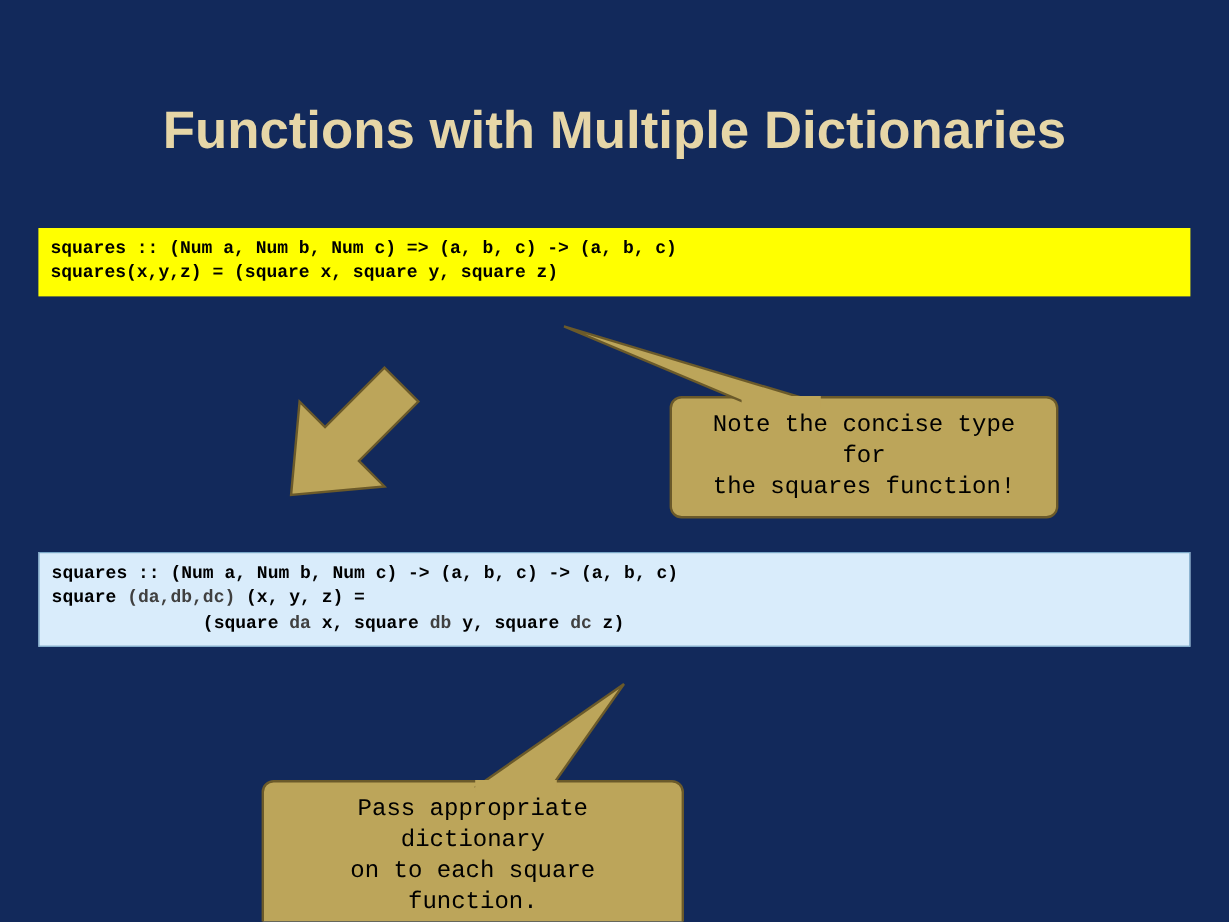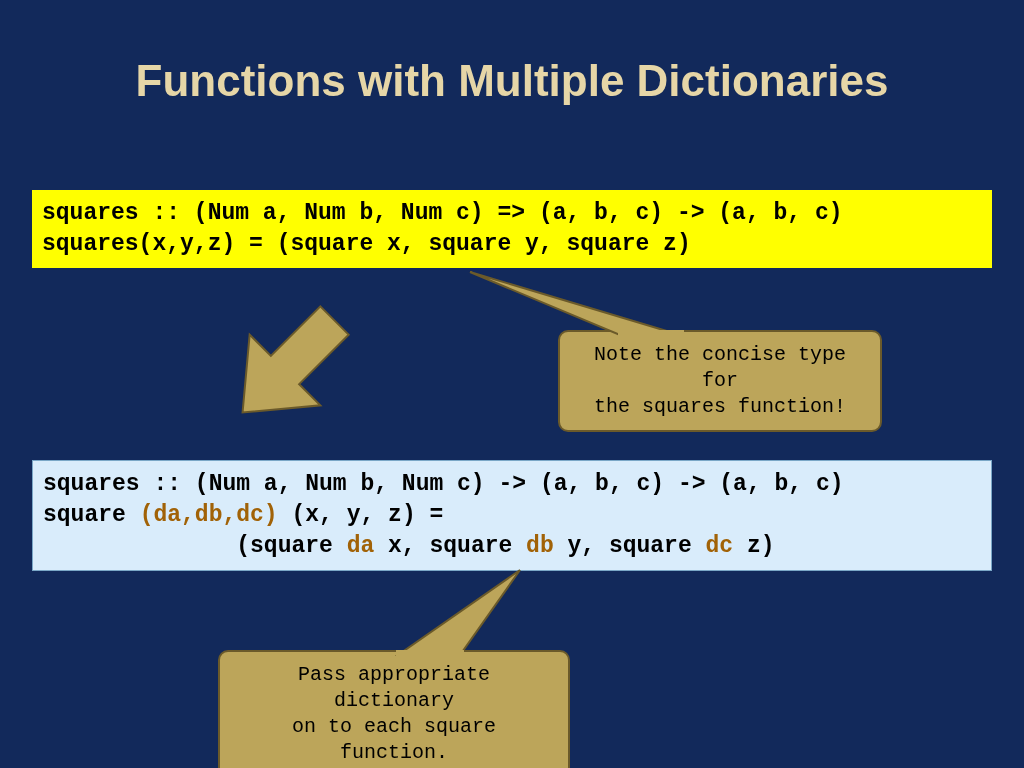--- a/index.html
+++ b/index.html
@@ -7,44 +7,44 @@
   body {
     background: #12295b;
     font-family: "Comic Sans MS", "Chalkboard SE", cursive, sans-serif;
     position: relative;
   }
   .title {
     color: #e6d6a7;
     font-size: 44px;
     font-weight: bold;
     text-align: center;
-    padding-top: 56px;
+    padding-top: 84px;
   }
   .codebox {
     position: absolute;
     left: 32px;
     width: 960px;
     font-family: "Courier New", monospace;
-    font-size: 23px;
+    font-size: 15px;
     font-weight: bold;
     color: #000;
     padding: 8px 10px;
     line-height: 1.35;
     white-space: pre;
   }
   .yellowbox {
     top: 190px;
     background: #ffff00;
   }
   .bluebox {
     top: 460px;
     background: #d9ecfb;
     border: 1px solid #7aa7c7;
   }
-  .red { color: #a16207; }
+  .red { color: #404040; }
   .callout {
     position: absolute;
     background: #bca55a;
     border: 2px solid #6b5a2a;
     border-radius: 10px;
     font-family: "Courier New", monospace;
     font-size: 20px;
     color: #000;
     text-align: center;
     padding: 10px 16px;

